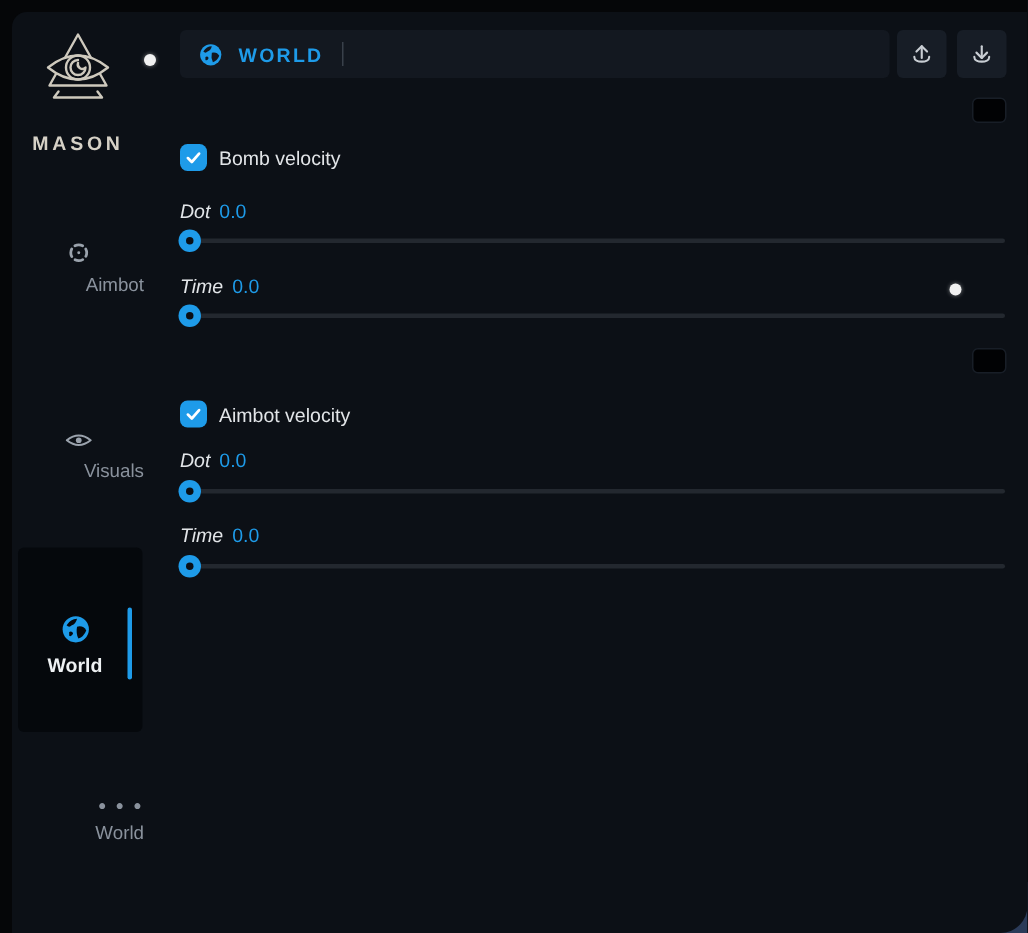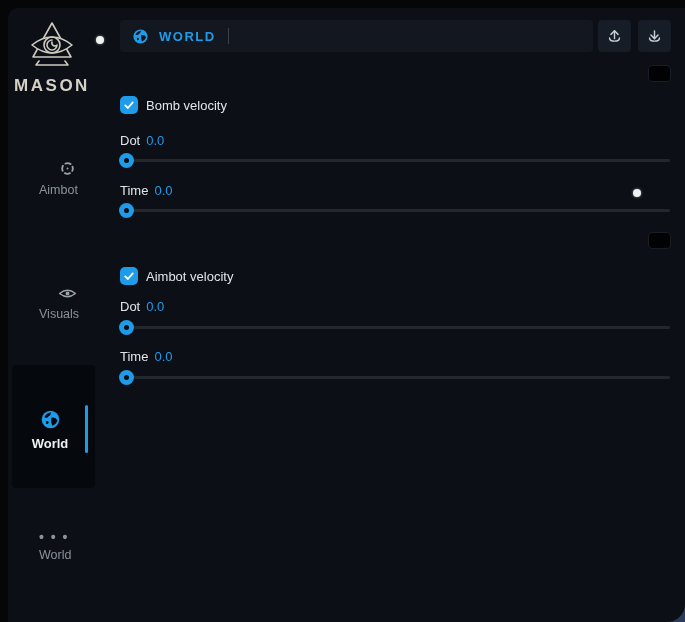--- a/index.html
+++ b/index.html
@@ -17,25 +17,25 @@
   .panel {
     position:absolute; left:8px; top:8px; right:0; bottom:0;
     background:#0c1016;
     border-radius:10px 0 18px 0;
     overflow:hidden;
   }
   
   .sidebar { position:absolute; left:0; top:0; width:104px; height:100%; }
   .logo-wrap { position:absolute; left:0; top:12px; width:88px; text-align:center; }
   .logo-svg { display:block; margin:0 auto; }
-  .brand-name { margin-top:4px; color:#d6d1c6; font-size:17px; font-weight:bold; letter-spacing:2.5px; }
+  .brand-name { margin-top:16px; color:#d6d1c6; font-size:13px; font-weight:bold; letter-spacing:2.5px; }
   .cursor-dot { position:absolute; border-radius:50%; background:#f1f1f1; box-shadow:0 0 3px rgba(255,255,255,.45); }
   #cursor-dot-1 { left:88px; top:28px; width:8px; height:8px; }
   #cursor-dot-2 { left:625px; top:181px; width:8px; height:8px; }
-  .nav-item { position:absolute; left:0; width:88px; text-align:left; cursor:pointer;padding-left:31px; }
+  .nav-item { position:absolute; left:0; width:88px; text-align:right; cursor:pointer; }
   .nav-item .nav-icon { display:block; margin:0 auto 6px auto; }
   .nav-label { color:#8a929d; font-size:12.5px; }
   #nav-aimbot { top:152px; }
   #nav-visuals { top:278px; }
   #nav-misc { top:524px; }
   .nav-active-card {
     position:absolute; left:4px; top:357px; width:83px; height:123px;
     background:#05080c; border-radius:4px; cursor:pointer;
   }
   .nav-active-inner { position:absolute; left:0; top:44px; width:76px; text-align:center; }
@@ -66,21 +66,21 @@
     display:flex; align-items:center; justify-content:center; cursor:pointer; flex:none;
   }
   .check-label { margin-left:8px; color:#e2e5e8; font-size:13px; }
   .swatch {
     position:absolute; width:23px; height:17px; background:#010204;
     border:1px solid #181e27; border-radius:4px; cursor:pointer;
   }
   #swatch-bomb { left:640px; top:57px; }
   #swatch-rocket { left:640px; top:224px; }
   .slider-label { position:absolute; left:112px; display:flex; gap:6px; font-size:13px; }
-  .slider-label .sl-name { color:#e2e5e8; }
+  .slider-label .sl-name { color:#e2e5e8;font-style:italic; }
   .slider-label .sl-value { color:#1e9be9; }
   .slider-track {
     position:absolute; left:112px; width:550px; height:3px;
     background:#23282f; border-radius:2px; cursor:pointer;
   }
   .slider-thumb {
     position:absolute; left:-1px; top:-6px; width:15px; height:15px;
     border-radius:50%; background:#1e9be9; cursor:grab;
   }
   .slider-thumb::after {

